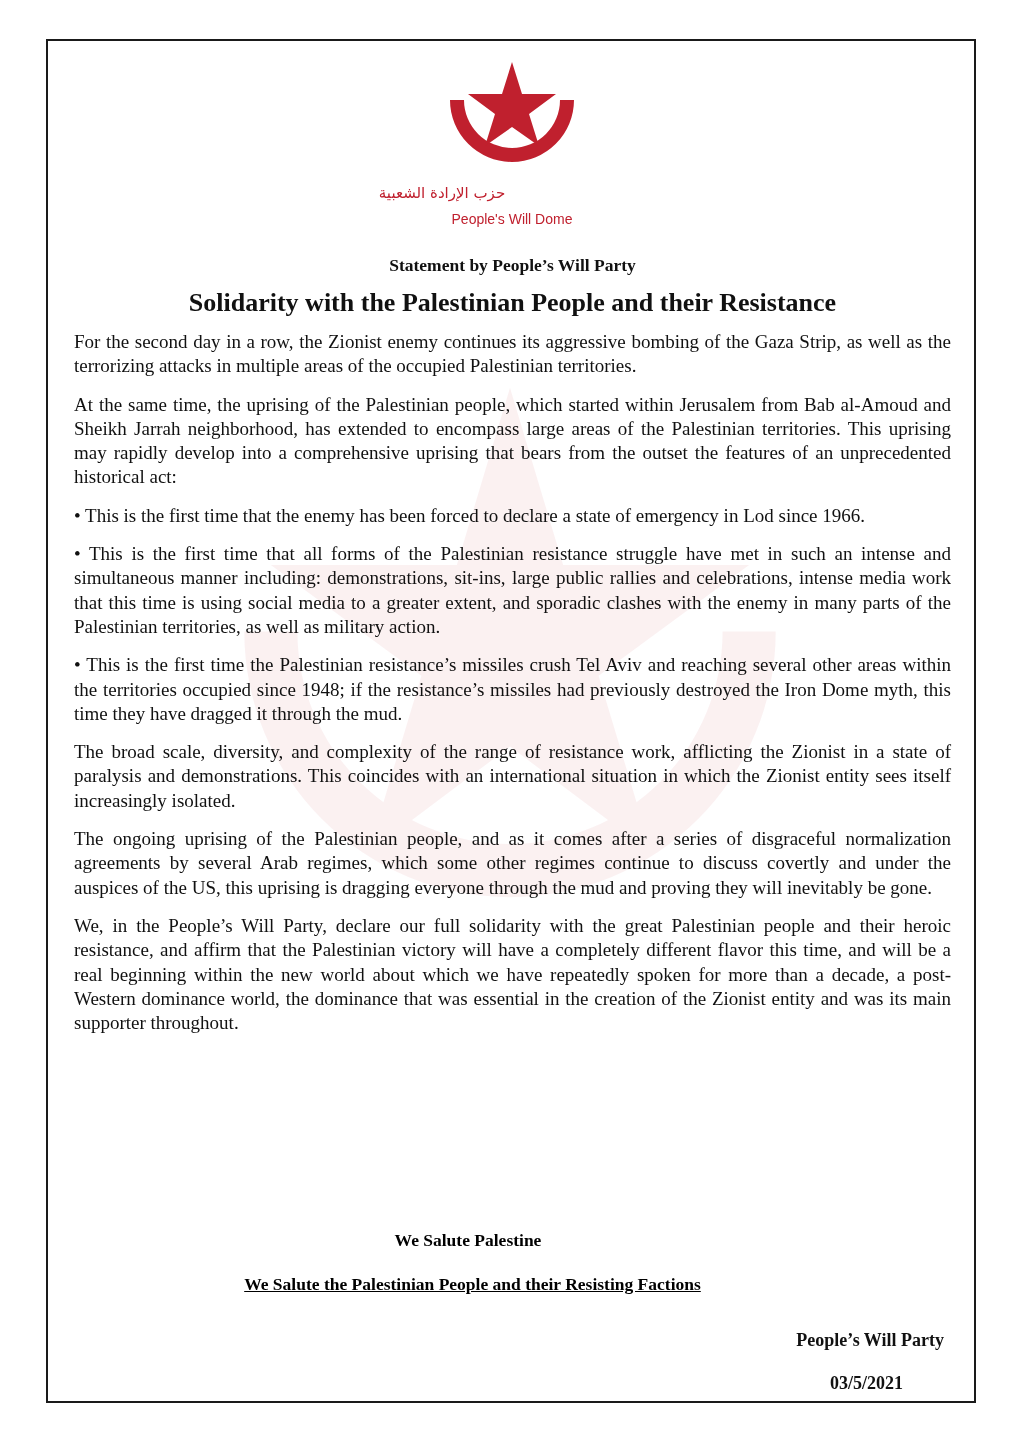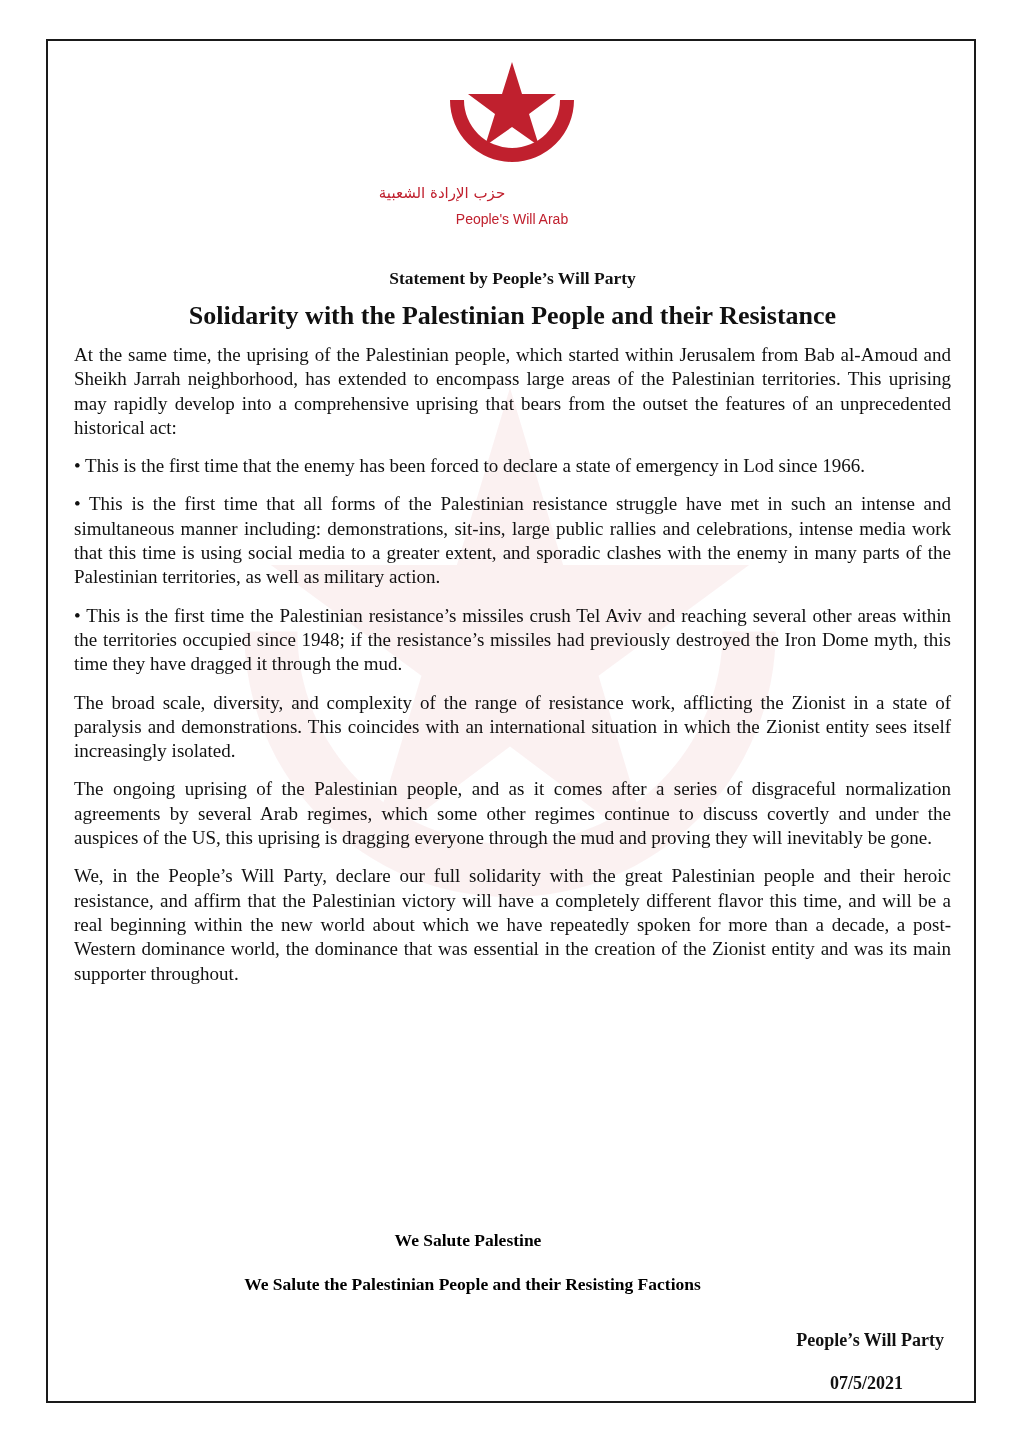--- a/index.html
+++ b/index.html
@@ -18,28 +18,28 @@
     color: #c0202e; font-family: "DejaVu Sans", sans-serif; font-size: 15px; direction: rtl;
   }
   .logo-english {
     position: absolute; left: 0; width: 1024px; top: 211px; text-align: center;
     color: #c0202e; font-family: "Liberation Sans", sans-serif; font-size: 14px;
   }
   .content {
     position: absolute; left: 74px; top: 255px; width: 877px;
     font-family: "Liberation Serif", serif; color: #111;
   }
-  .subtitle { text-align: center; font-weight: bold; font-size: 17.5px; margin: 13px 0 12px 0; }
+  .subtitle { text-align: center; font-weight: bold; font-size: 17.5px; margin: 0 0 12px 0; }
   .title { text-align: center; font-weight: bold; font-size: 26px; margin: 0 0 12px 0; }
   .para {
     font-size: 19px; line-height: 24.3px; text-align: justify; margin: 0 0 14px 0;
   }
   .closing { text-align: center; font-weight: bold; font-size: 17.5px; margin: 0; }
   .closing1 { position: absolute; left: 0; width: 936px; top: 1230px; }
-  .closing2 { position: absolute; left: 0; width: 945px; top: 1274px; }
+  .closing2 { position: absolute; left: 0; width: 945px; top: 1274px; text-decoration: underline; }
   .signature {
     position: absolute; right: 80px; top: 1330px; text-align: right;
     font-family: "Liberation Serif", serif; font-weight: bold; font-size: 18px; color: #111;
   }
   .date {
     position: absolute; right: 121px; top: 1373px;
     font-family: "Liberation Serif", serif; font-weight: bold; font-size: 18px; color: #111;
   }
 </style>
 </head>
@@ -50,31 +50,32 @@
 <svg class="watermark" viewBox="0 0 140 160">
   <path d="M10 60 A60 60 0 0 0 130 60 L118 60 A48 48 0 0 1 22 60 Z" fill="#c0202e"></path>
   <polygon points="70,5 82,45 124,45 90,70 102,110 70,86 38,110 50,70 16,45 58,45" fill="#c0202e"></polygon>
 </svg>
 
 <svg class="logo" viewBox="0 0 140 125">
   <path d="M8 40 A62 62 0 0 0 132 40 L118 40 A48 48 0 0 1 22 40 Z" fill="#c0202e"></path>
   <polygon points="70,2 80,34 114,34 87,54 97,86 70,67 43,86 53,54 26,34 60,34" fill="#c0202e"></polygon>
 </svg>
 <div class="logo-arabic">حزب الإرادة الشعبية</div>
-<div class="logo-english">People's Will Arab</div>
+<div class="logo-english">People's Will Dome</div>
 
 <div class="content">
   <div class="subtitle">Statement by People’s Will Party</div>
   <div class="title">Solidarity with the Palestinian People and their Resistance</div>
+  <p class="para">For the second day in a row, the Zionist enemy continues its aggressive bombing of the Gaza Strip, as well as the terrorizing attacks in multiple areas of the occupied Palestinian territories.</p>
   <p class="para">At the same time, the uprising of the Palestinian people, which started within Jerusalem from Bab al-Amoud and Sheikh Jarrah neighborhood, has extended to encompass large areas of the Palestinian territories. This uprising may rapidly develop into a comprehensive uprising that bears from the outset the features of an unprecedented historical act:</p>
   <p class="para">• This is the first time that the enemy has been forced to declare a state of emergency in Lod since 1966.</p>
   <p class="para">• This is the first time that all forms of the Palestinian resistance struggle have met in such an intense and simultaneous manner including: demonstrations, sit-ins, large public rallies and celebrations, intense media work that this time is using social media to a greater extent, and sporadic clashes with the enemy in many parts of the Palestinian territories, as well as military action.</p>
   <p class="para">• This is the first time the Palestinian resistance’s missiles crush Tel Aviv and reaching several other areas within the territories occupied since 1948; if the resistance’s missiles had previously destroyed the Iron Dome myth, this time they have dragged it through the mud.</p>
   <p class="para">The broad scale, diversity, and complexity of the range of resistance work, afflicting the Zionist in a state of paralysis and demonstrations. This coincides with an international situation in which the Zionist entity sees itself increasingly isolated.</p>
   <p class="para">The ongoing uprising of the Palestinian people, and as it comes after a series of disgraceful normalization agreements by several Arab regimes, which some other regimes continue to discuss covertly and under the auspices of the US, this uprising is dragging everyone through the mud and proving they will inevitably be gone.</p>
   <p class="para">We, in the People’s Will Party, declare our full solidarity with the great Palestinian people and their heroic resistance, and affirm that the Palestinian victory will have a completely different flavor this time, and will be a real beginning within the new world about which we have repeatedly spoken for more than a decade, a post-Western dominance world, the dominance that was essential in the creation of the Zionist entity and was its main supporter throughout.</p>
 </div>
 
 <div class="closing closing1">We Salute Palestine</div>
 <div class="closing closing2">We Salute the Palestinian People and their Resisting Factions</div>
 
 <div class="signature">People’s Will Party</div>
-<div class="date">07/5/2021</div>
+<div class="date">03/5/2021</div>
 
 </body></html>

